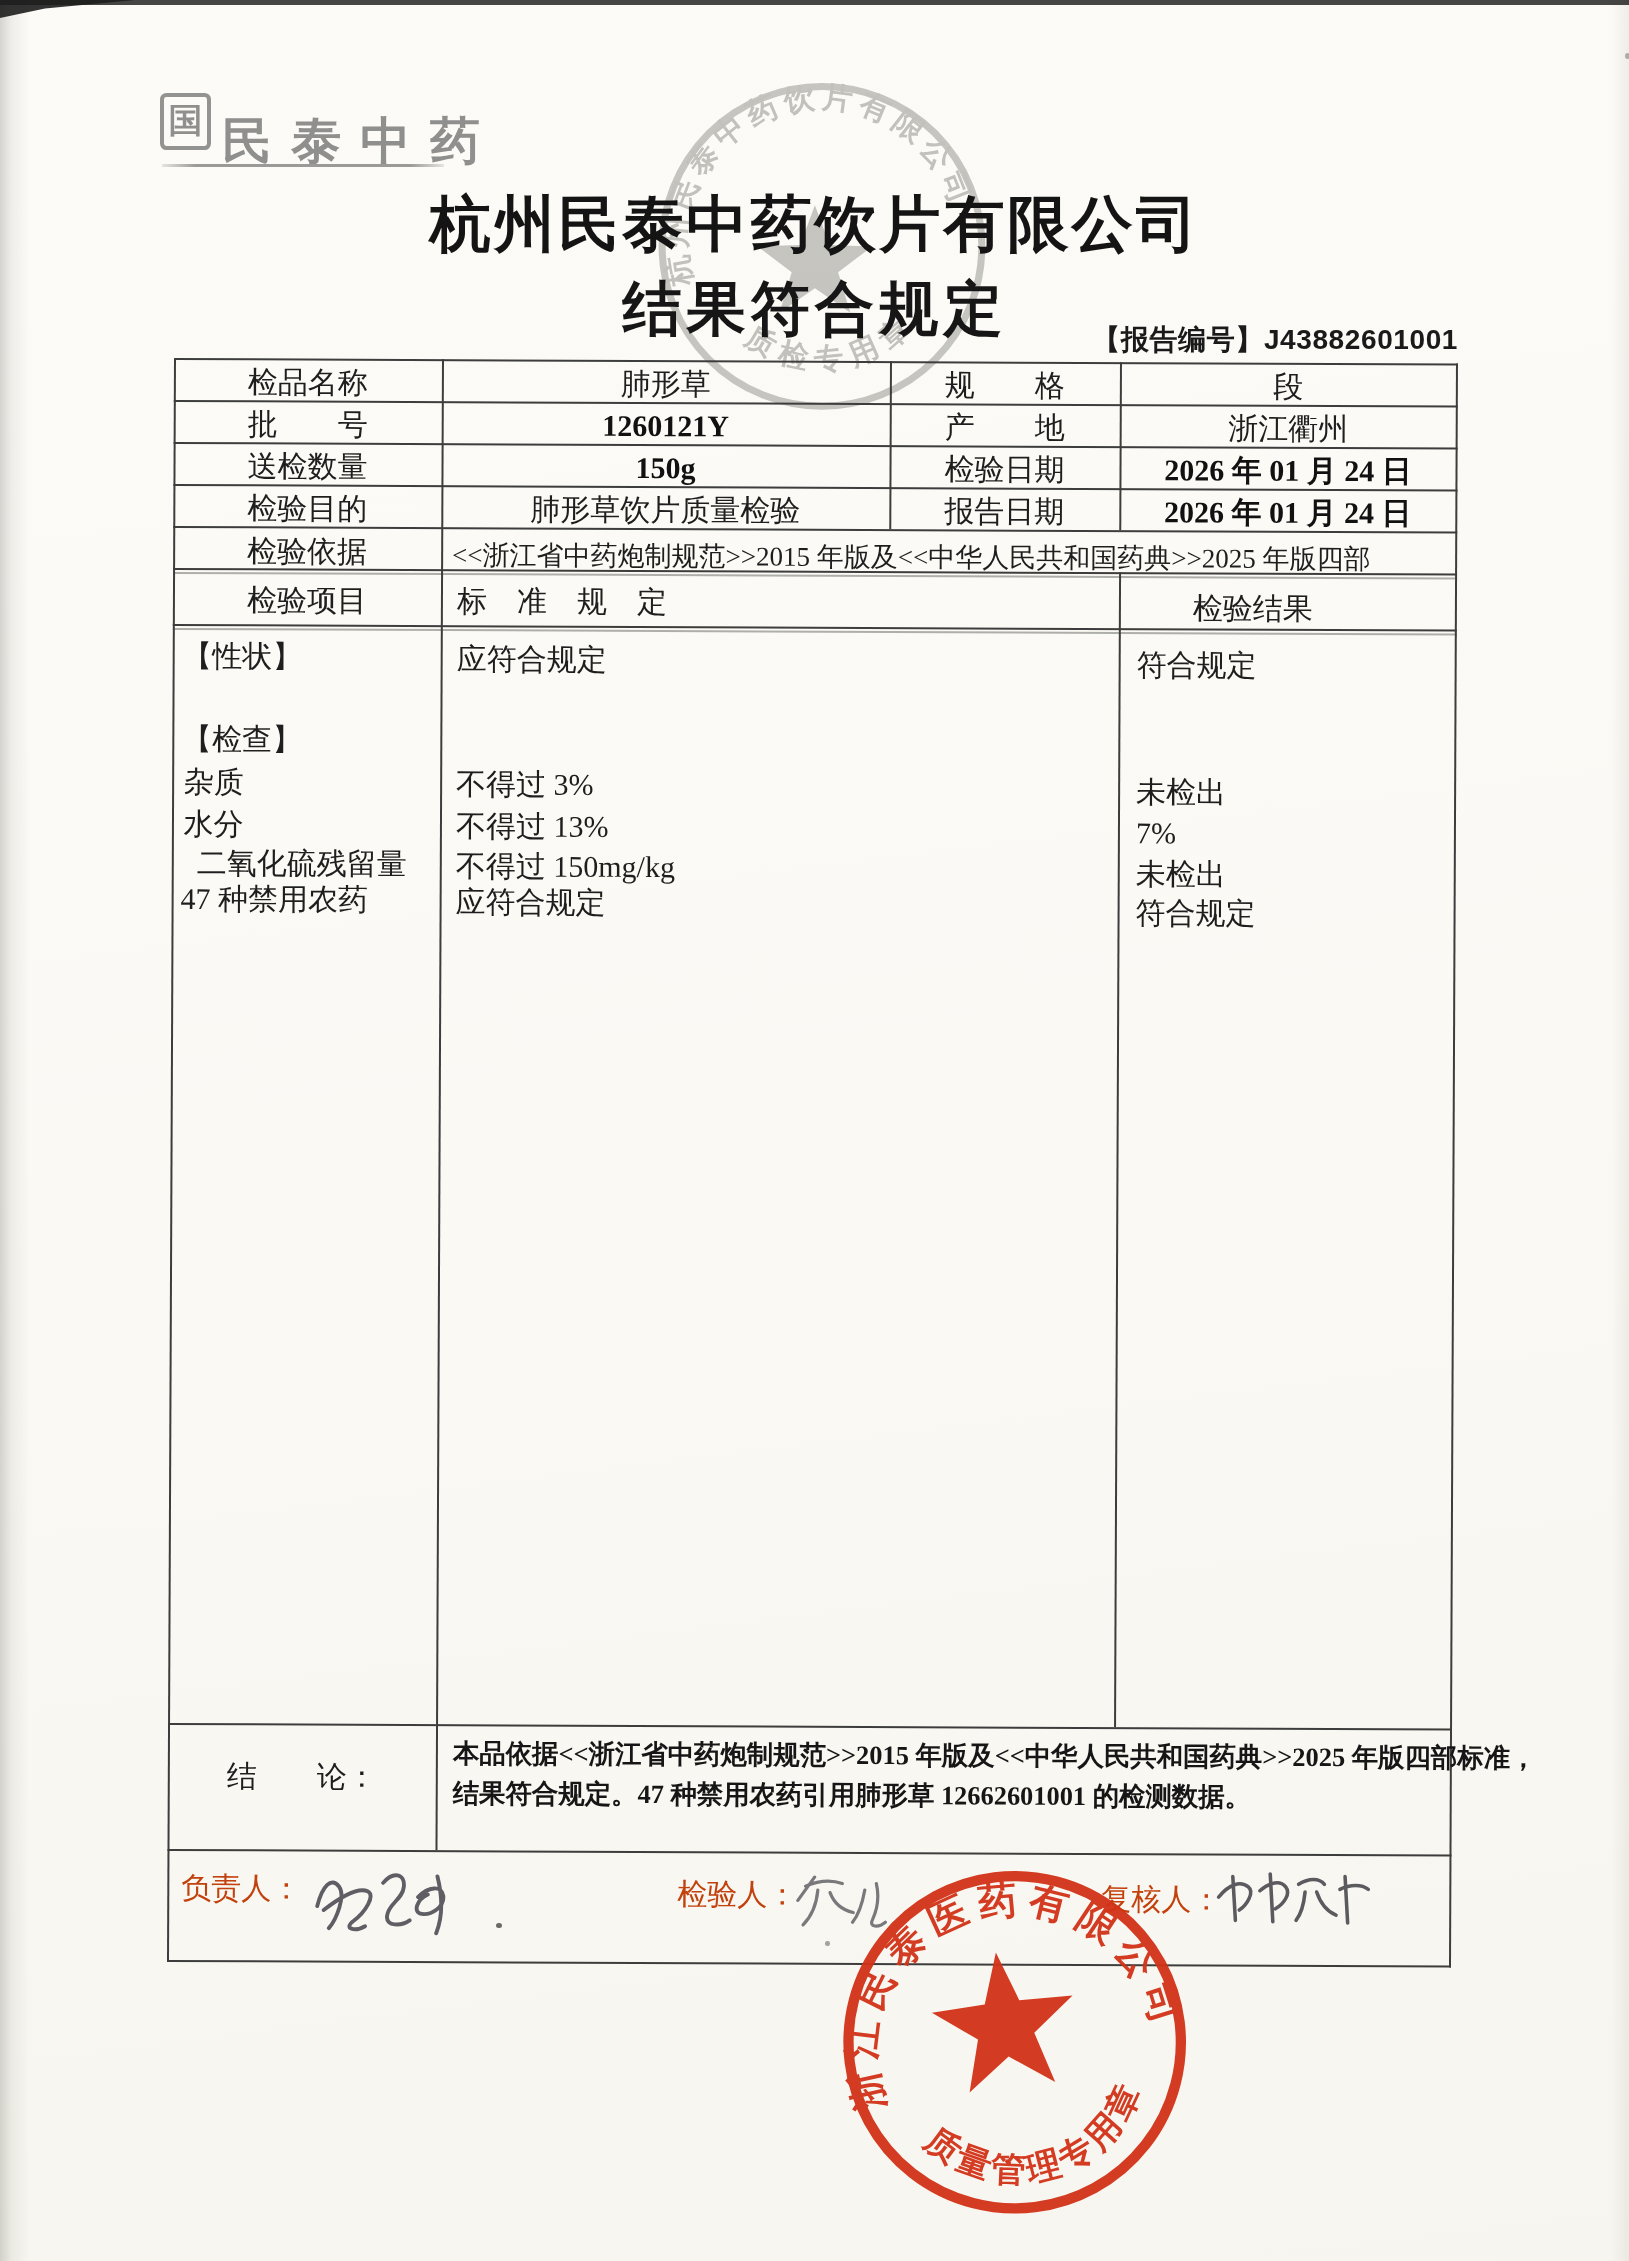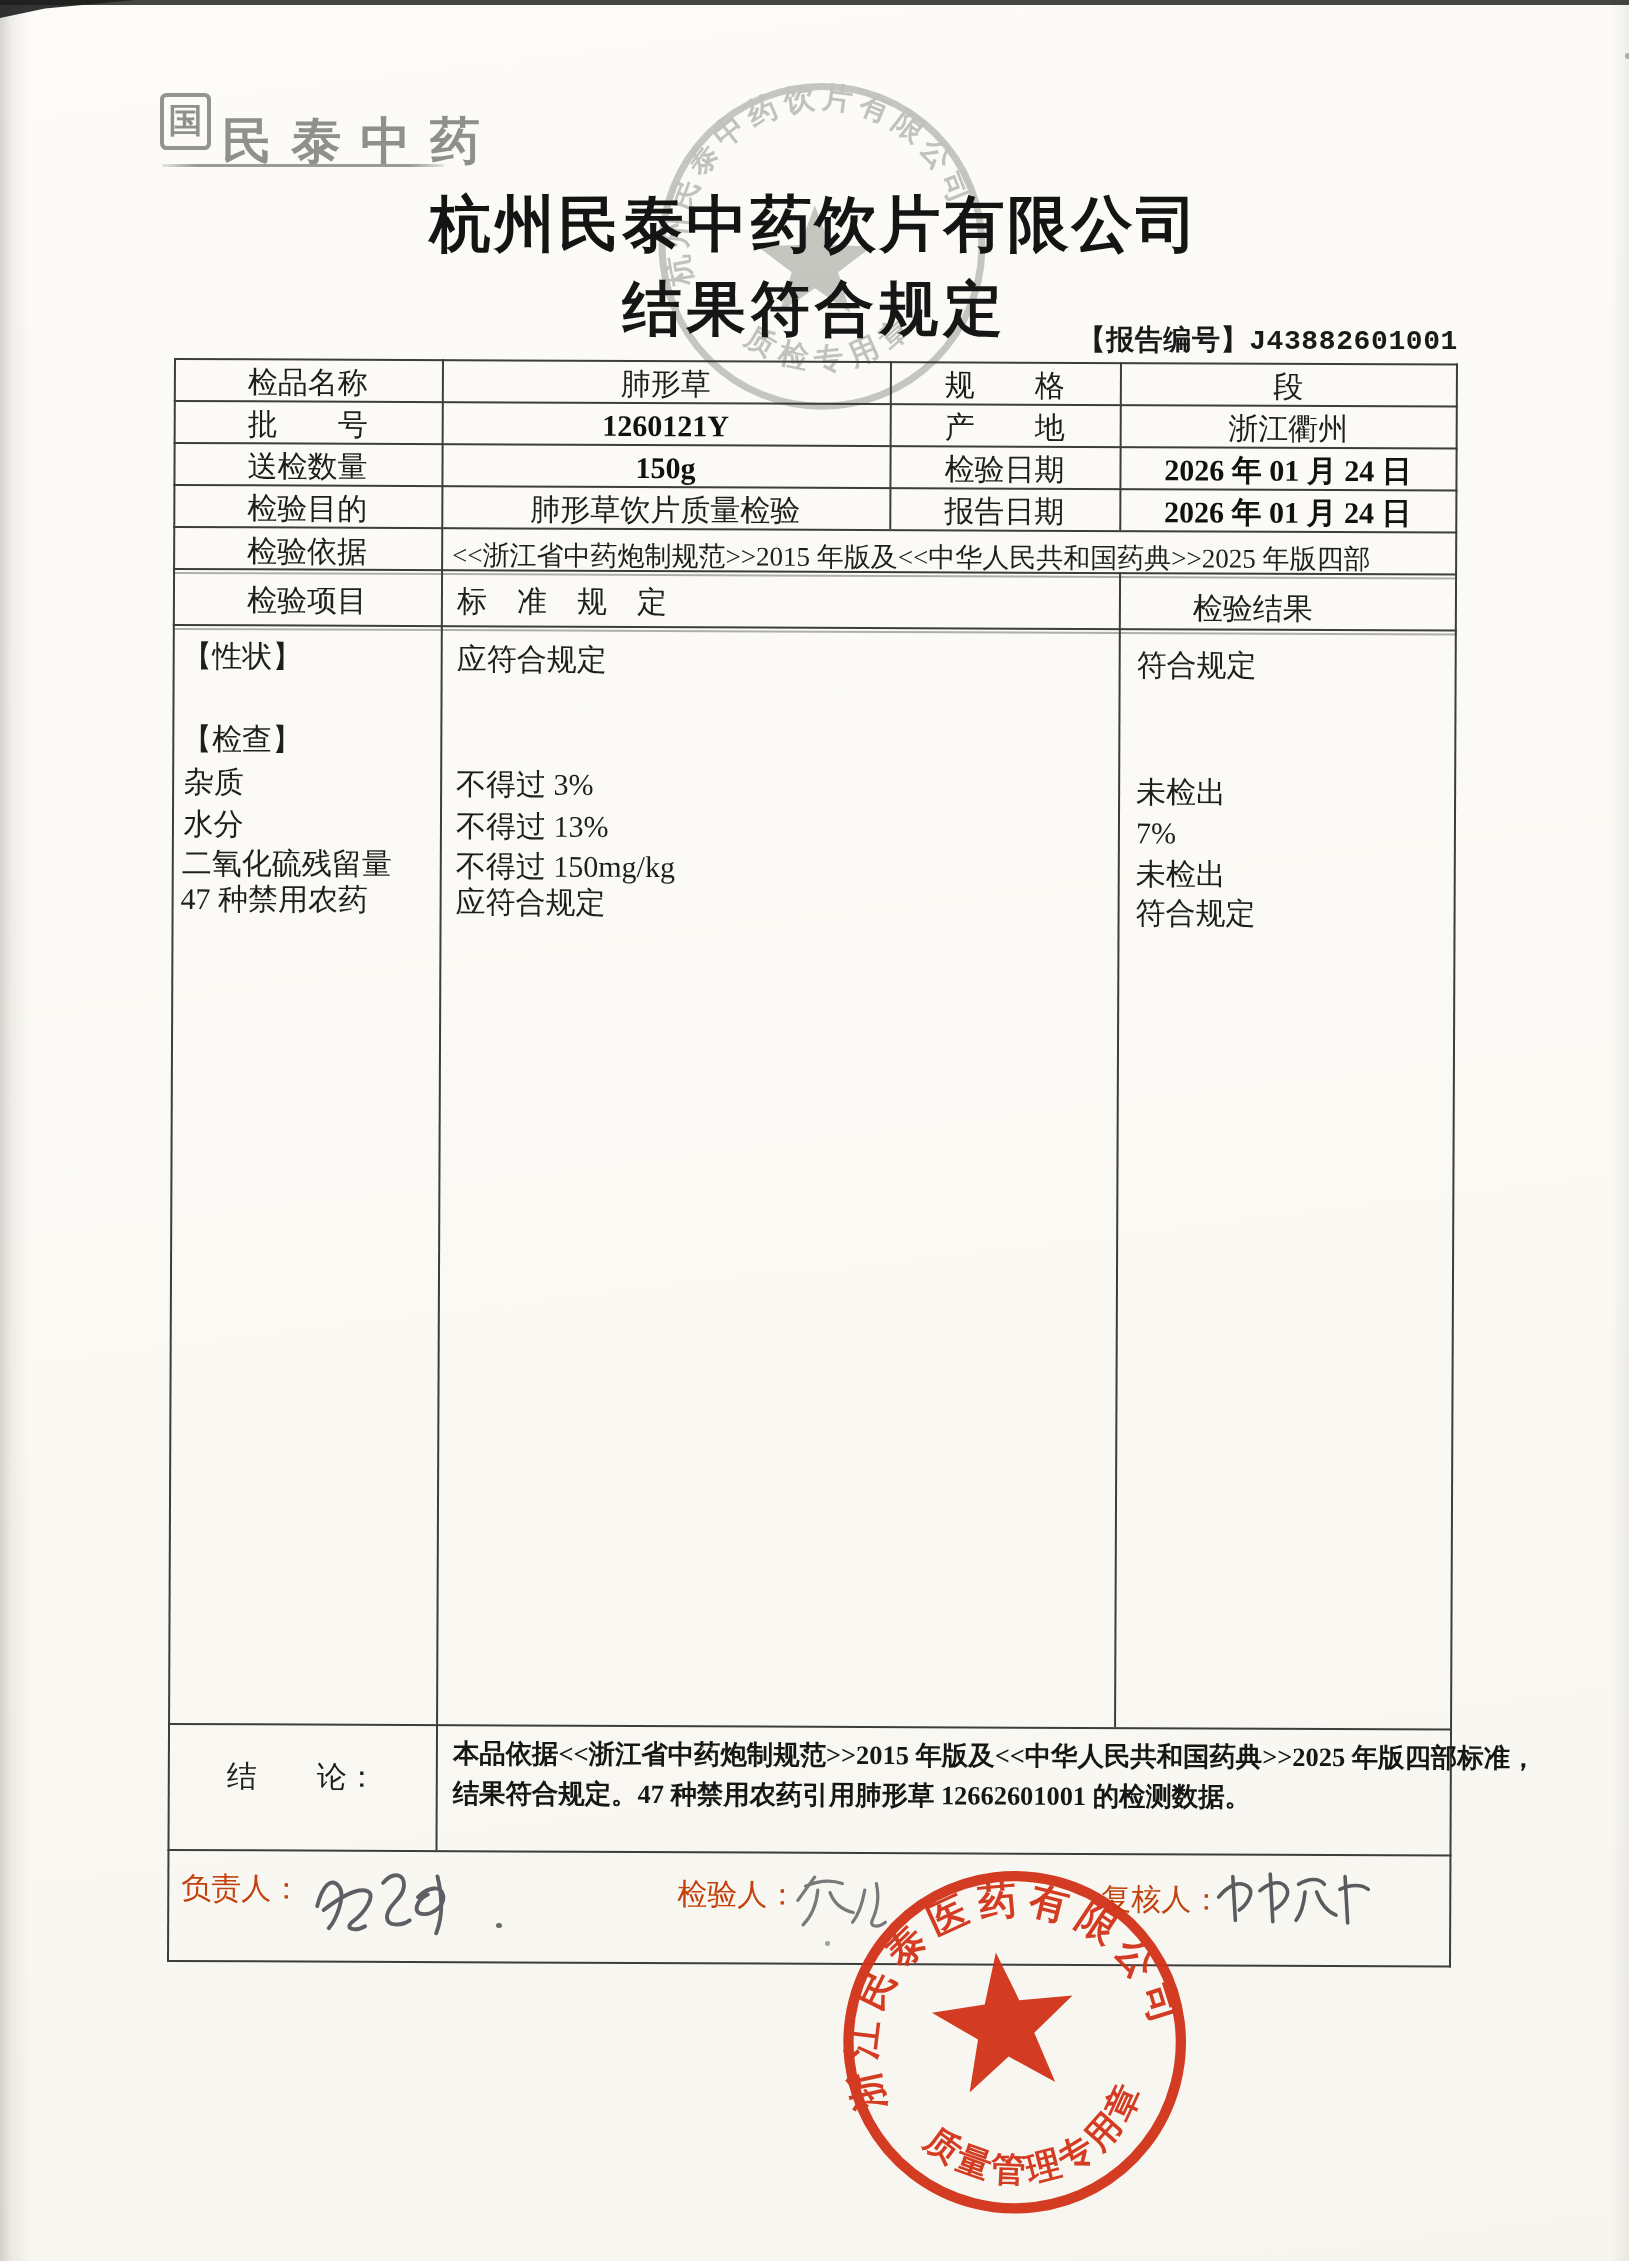--- a/index.html
+++ b/index.html
@@ -40,21 +40,21 @@
     font-family:"Liberation Sans", sans-serif;font-weight:900;
     font-size:61px;letter-spacing:3.2px;color:#141414;
   }
   .doc-subtitle{
     position:absolute;left:0;right:0;top:270px;text-align:center;
     font-family:"Liberation Sans", sans-serif;font-weight:900;
     font-size:59px;letter-spacing:5.2px;color:#161616;
   }
   .report-no{
     position:absolute;top:321px;right:172px;
-    font-family:Liberation Mono, monospace;font-weight:800;
+    font-family:Liberation Sans, sans-serif;font-weight:800;
     font-size:28px;color:#1a1a1a;letter-spacing:0.6px;
   }
 
   
   .stamp{position:absolute;}
   .stamp-gray{left:646px;top:71px;width:361px;height:365px;opacity:.52;filter:blur(0.5px);}
   .stamp-red{left:828px;top:1860px;width:380px;height:387px;opacity:.95;transform:rotate(-7deg);}
 
   
   .tbl{
@@ -162,21 +162,21 @@
   <div class="cell" style="left:9.7px;top:363px;">【检查】</div>
 
   <div class="cell" style="left:11.6px;top:406px;">杂质</div>
   <div class="cell" style="left:284px;top:407px;">不得过 3%</div>
   <div class="cell" style="left:964px;top:412px;">未检出</div>
 
   <div class="cell" style="left:11.6px;top:448px;">水分</div>
   <div class="cell" style="left:284px;top:449px;">不得过 13%</div>
   <div class="cell" style="left:964px;top:453px;">7%</div>
 
-  <div class="cell" style="left:10px;top:487px;">二氧化硫残留量</div>
+  <div class="cell" style="left:25px;top:487px;">二氧化硫残留量</div>
   <div class="cell" style="left:284px;top:489px;">不得过 150mg/kg</div>
   <div class="cell" style="left:964px;top:494px;">未检出</div>
 
   <div class="cell" style="left:9px;top:523px;">47 种禁用农药</div>
   <div class="cell" style="left:284px;top:525px;">应符合规定</div>
   <div class="cell" style="left:964px;top:533px;">符合规定</div>
 
   <div class="cell c-center" style="left:0;top:1400px;width:268px;">结　　论：</div>
   <div class="concl" style="left:285px;top:1375px;">本品依据&lt;&lt;浙江省中药炮制规范&gt;&gt;2015 年版及&lt;&lt;中华人民共和国药典&gt;&gt;2025 年版四部标准，</div>
   <div class="concl" style="left:285px;top:1415px;">结果符合规定。47 种禁用农药引用肺形草 12662601001 的检测数据。</div>

